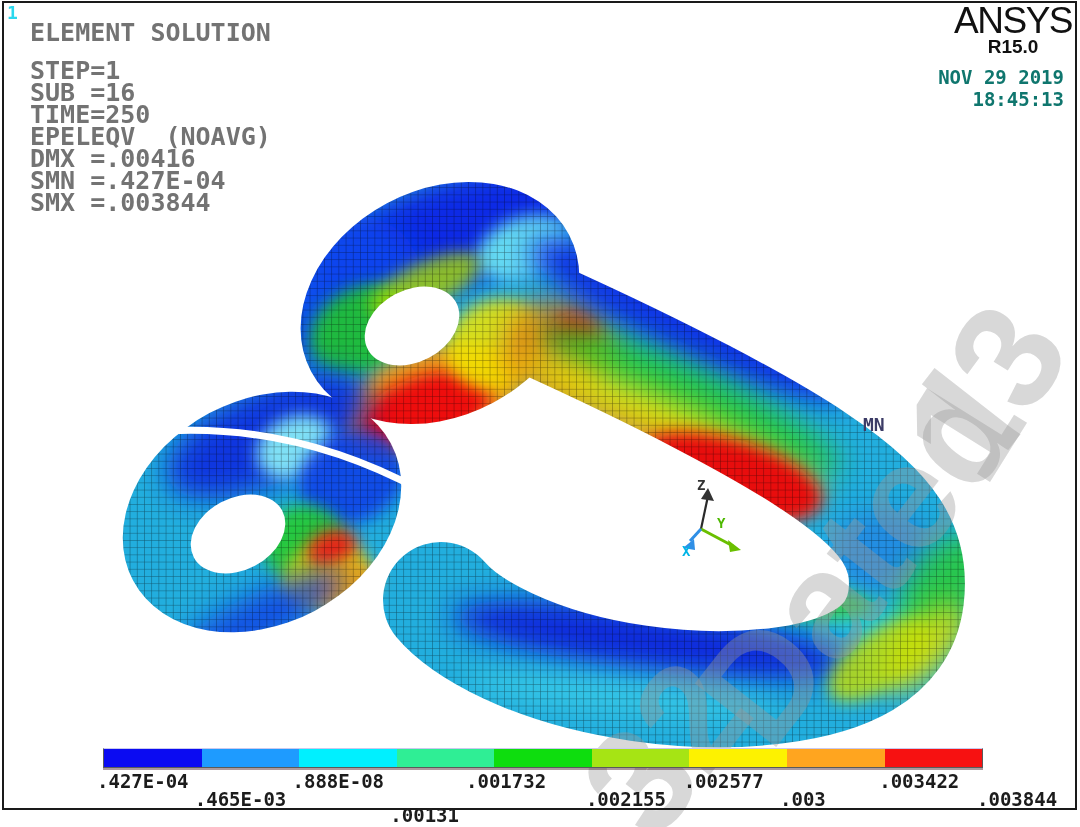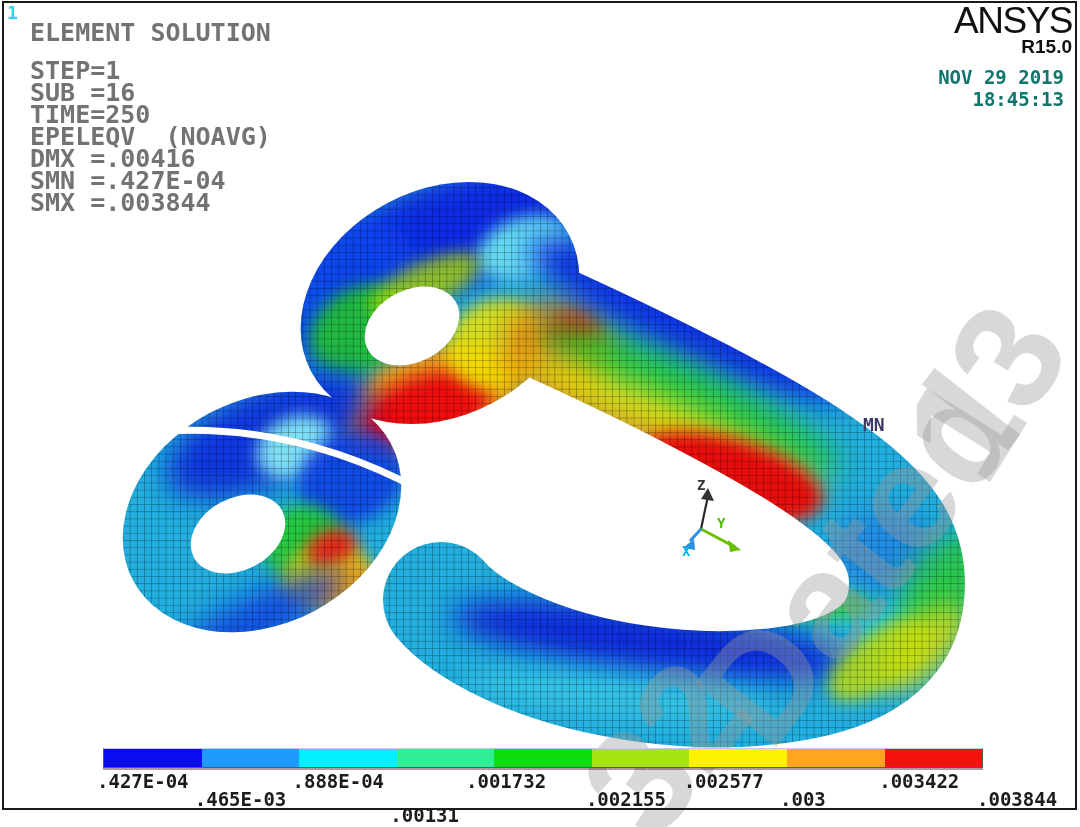--- a/index.html
+++ b/index.html
@@ -9,21 +9,21 @@
   #modelSvg{position:absolute;left:0;top:0;width:1080px;height:827px;}
   .frame{position:absolute;left:2px;top:1px;width:1075px;height:809px;border:2px solid #1a1a1a;
          box-sizing:border-box;pointer-events:none;}
   #plotId{position:absolute;left:7px;top:2px;font-size:18px;color:#2bd8ee;}
   #solution{position:absolute;left:30px;top:22px;}
   .sline{font-size:25px;line-height:22px;white-space:pre;color:#737373;font-weight:bold;}
   .sline.title{margin-bottom:16px;}
   #brand{position:absolute;right:8px;top:4px;text-align:right;color:#111;}
   #logo{font-family:"Liberation Sans","DejaVu Sans",sans-serif;font-weight:normal;font-size:37px;
         letter-spacing:-1.5px;line-height:34px;}
-  #ver{font-family:"Liberation Sans","DejaVu Sans",sans-serif;font-weight:bold;font-size:19px;line-height:18px;}
+  #ver{font-family:"Liberation Sans","DejaVu Sans",sans-serif;font-weight:bold;font-size:19px;line-height:18px;text-align:center;}
   #stamp{position:absolute;right:16px;top:66px;text-align:right;}
   #stamp div{font-size:19px;line-height:22px;font-weight:bold;color:#0f766e;}
   #mnLabel{position:absolute;left:863px;top:414px;font-size:18px;font-weight:bold;color:#3b3b66;}
   #legend{position:absolute;left:103px;top:748px;width:880px;height:62px;}
   #legendBar{position:absolute;left:0;top:0;width:880px;height:20px;display:flex;
              border:1px solid #5a5a5a;border-top-color:#c9c9ef;box-sizing:border-box;
              box-shadow:0 2px 0 rgba(70,30,40,.45);}
   #legendBar .seg{flex:1;height:100%;}
   #legendLabels{position:absolute;left:0;top:20px;width:960px;height:49px;}
   #legendLabels .lab{position:absolute;font-size:19px;font-weight:bold;color:#1c1c1c;white-space:pre;}
@@ -155,21 +155,21 @@
         <div class="seg" style="background: rgb(0, 240, 255);"></div>
         <div class="seg" style="background: rgb(47, 238, 149);"></div>
         <div class="seg" style="background: rgb(14, 221, 14);"></div>
         <div class="seg" style="background: rgb(166, 228, 20);"></div>
         <div class="seg" style="background: rgb(253, 242, 0);"></div>
         <div class="seg" style="background: rgb(255, 165, 31);"></div>
         <div class="seg" style="background: rgb(247, 17, 17);"></div>
       </div>
     <div id="legendLabels">
         <div class="lab row-top" style="left: -6px;">.427E-04</div>
-        <div class="lab row-top" style="left: 189.556px;">.888E-04</div>
+        <div class="lab row-top" style="left: 189.556px;">.888E-08</div>
         <div class="lab row-top" style="left: 363px;">.001732</div>
         <div class="lab row-top" style="left: 580.667px;">.002577</div>
         <div class="lab row-top" style="left: 776.222px;">.003422</div>
         <div class="lab row-bottom" style="left: 91.7778px;">.465E-03</div>
         <div class="lab row-bottom" style="left: 287.333px; margin-top: 16px;">.00131</div>
         <div class="lab row-bottom" style="left: 482.889px;">.002155</div>
         <div class="lab row-bottom" style="left: 677px;">.003</div>
         <div class="lab row-bottom" style="left: 874px;">.003844</div>
       </div>
   </div>

